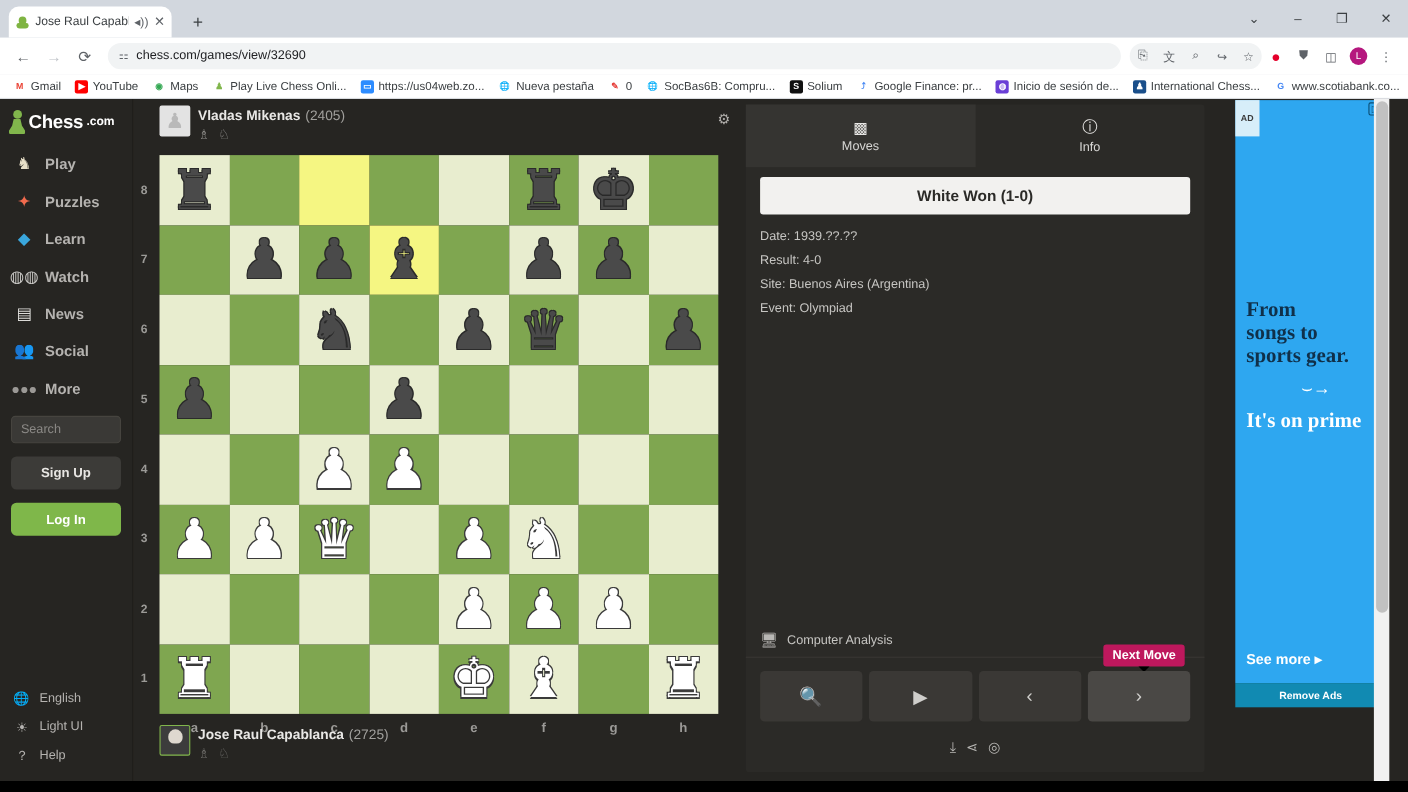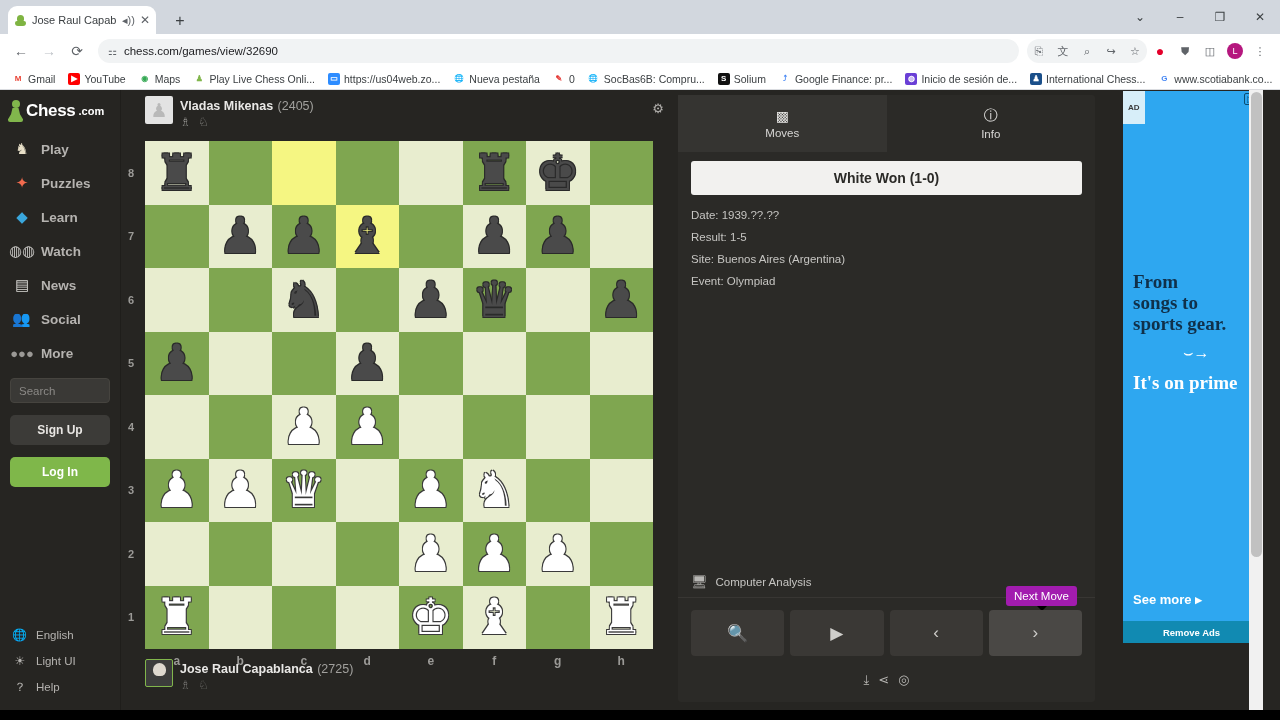--- a/index.html
+++ b/index.html
@@ -120,22 +120,22 @@
   #analysisrow { position:absolute; left:0; bottom:104px; width:417px; height:32px;
                  display:flex; align-items:center; gap:8px; padding-left:13px;
                  border-bottom:1px solid #383633; }
   #analysisrow .aico { font-size:13px; color:#b8b7b4; }
   #analysisrow .albl { font-size:11.5px; color:#c6c5c2; }
   #controls { position:absolute; left:0; bottom:46px; width:417px; height:46px;
               display:flex; gap:6px; padding:0 13px; }
   .ctrl { flex:1; background:#3a3835; border-radius:4px; display:flex; align-items:center;
           justify-content:center; font-size:17px; color:#cfcecb; }
   .ctrl.hover { background:#4a4845; }
-  #tooltip { position:absolute; right:18px; bottom:96px; background:#a21caf; color:#fff;
-             font-size:11.5px; padding:4px 8px; border-radius:3px; font-weight:normal; }
+  #tooltip { position:absolute; right:18px; bottom:96px; background:#be185d; color:#fff;
+             font-size:11.5px; padding:4px 8px; border-radius:3px; font-weight:bold; }
   #tooltip::after { content:""; position:absolute; left:50%; bottom:-5px; margin-left:-5px;
              border-left:5px solid transparent; border-right:5px solid transparent;
              border-top:5px solid #000; }
   #shareicons { position:absolute; left:0; bottom:14px; width:417px; display:flex;
              justify-content:center; gap:9px; font-size:13px; color:#b8b7b4; }
 
   
   #adcol { position:absolute; left:1120px; top:0; width:143px; height:620px; }
   #adbox { position:absolute; left:3px; top:1px; width:137px; height:530px; background:#2ea7f0; }
   #adlabel { position:absolute; left:0; top:0; background:#d7eef9; font-size:8px; font-weight:bold;
@@ -495,21 +495,21 @@
         <div class="ptab">
           <span class="ticon">ⓘ</span>
           <span class="tlbl">Info</span>
         </div>
       </div>
 
       <div id="resultbar">White Won (1-0)</div>
 
       <div id="meta">
         <div>Date: 1939.??.??</div>
-        <div>Result: 1-5</div>
+        <div>Result: 4-0</div>
         <div>Site: Buenos Aires (Argentina)</div>
         <div>Event: Olympiad</div>
       </div>
 
       <div id="analysisrow">
         <span class="aico">🖥</span>
         <span class="albl">Computer Analysis</span>
       </div>
 
       <div id="tooltip">Next Move</div>

